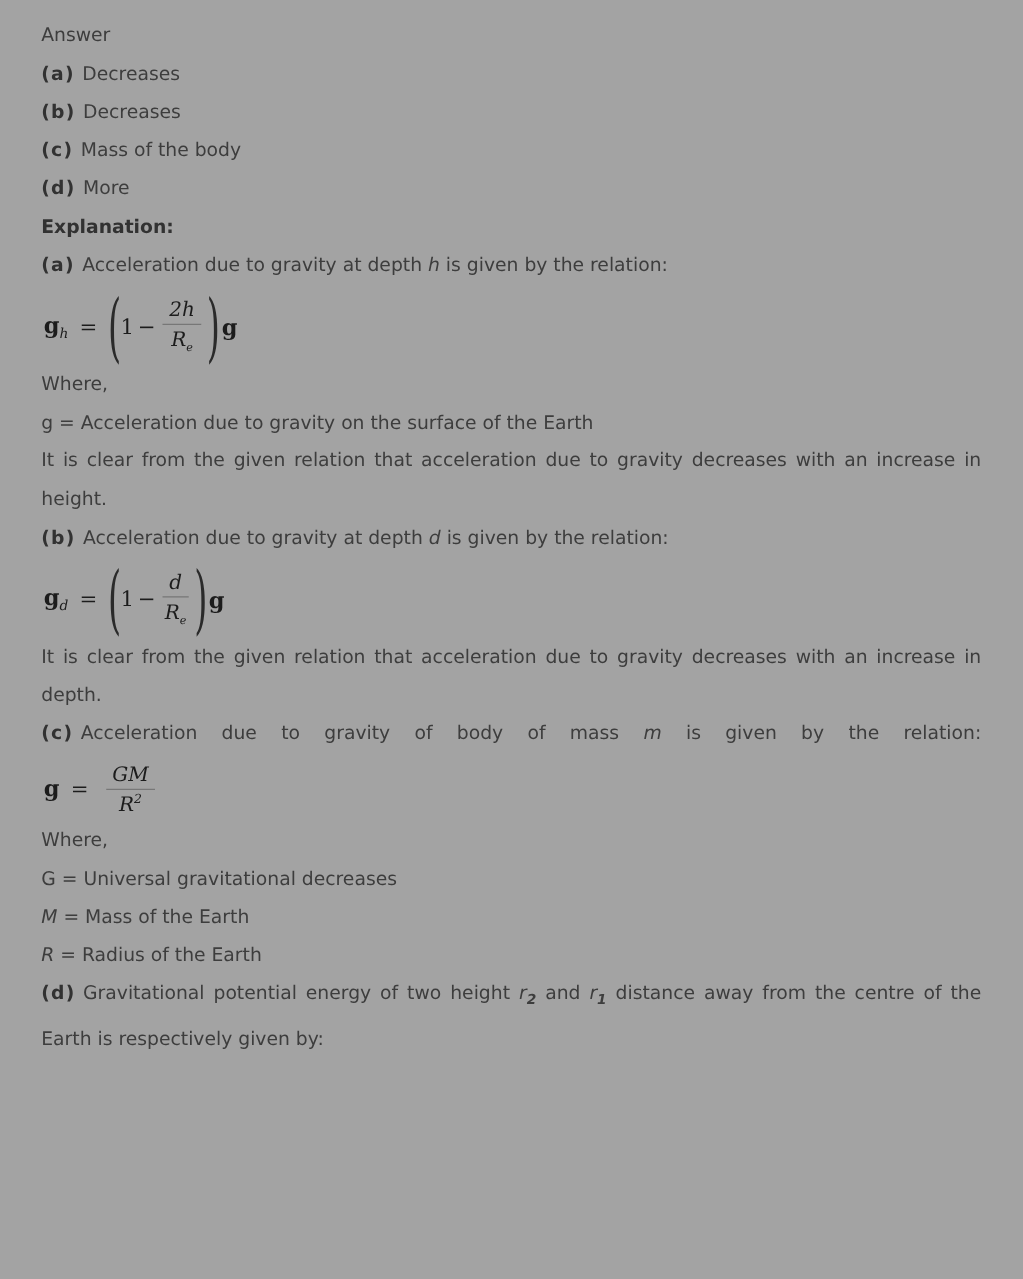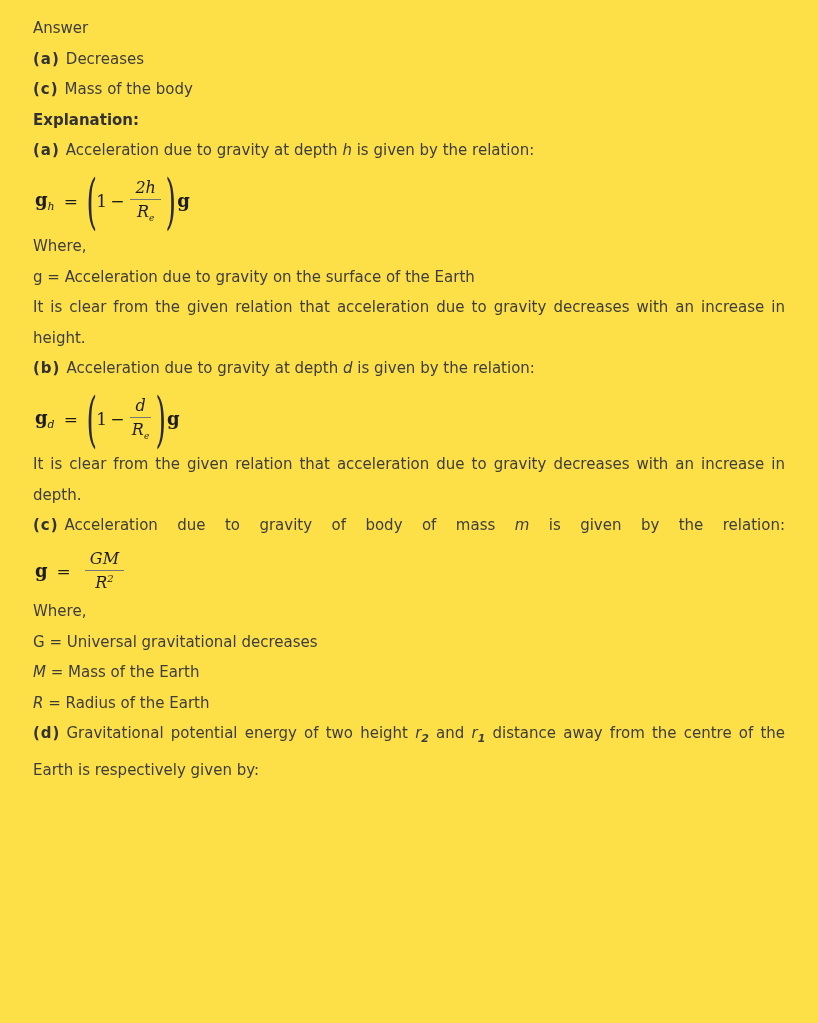--- a/index.html
+++ b/index.html
@@ -1,21 +1,21 @@
 <!DOCTYPE html>
 <html><head>
 <meta charset="utf-8">
 <style>
   html, body { margin: 0; padding: 0; background: #ffffff; }
   .page {
     width: 818px;
     height: 1023px;
     box-sizing: border-box;
     padding: 13px 33px 20px 33px;
-    background: #fde047;
+    background: #a3a3a3;
     font-family: "DejaVu Sans", "Liberation Sans", sans-serif;
     font-size: 15px;
     color: #3d3d3d;
     overflow: hidden;
   }
   p.line { margin: 0; line-height: 30.6px; }
   .j    { text-align: justify; }
   .jall { text-align: justify; text-align-last: justify; }
   .b    { font-weight: bold; color: #323232; }
   .mk   { margin-right: 6px; letter-spacing: 1px; }
@@ -75,21 +75,23 @@
   .eq-gap-after { margin-bottom: 3px; }
 </style>
 </head>
 <body>
 
 <div class="page">
 
   <p class="line">Answer</p>
 
   <p class="line"><span class="b mk">(a)</span><span>Decreases</span></p>
+  <p class="line"><span class="b mk">(b)</span><span>Decreases</span></p>
   <p class="line"><span class="b mk">(c)</span><span>Mass of the body</span></p>
+  <p class="line"><span class="b mk">(d)</span><span>More</span></p>
 
   <p class="line b">Explanation:</p>
 
   <p class="line"><span class="b mk">(a)</span><span>Acceleration due to gravity at depth </span><span class="iv">h</span><span> is given by the relation:</span></p>
 
   <div class="equation eq-gap-after">
     <span class="eq-lhs"><span class="eq-g">g</span><sub>h</sub></span>
     <span class="eq-rel">=</span>
     <span class="paren">(</span>
     <span class="eq-one">1</span>

